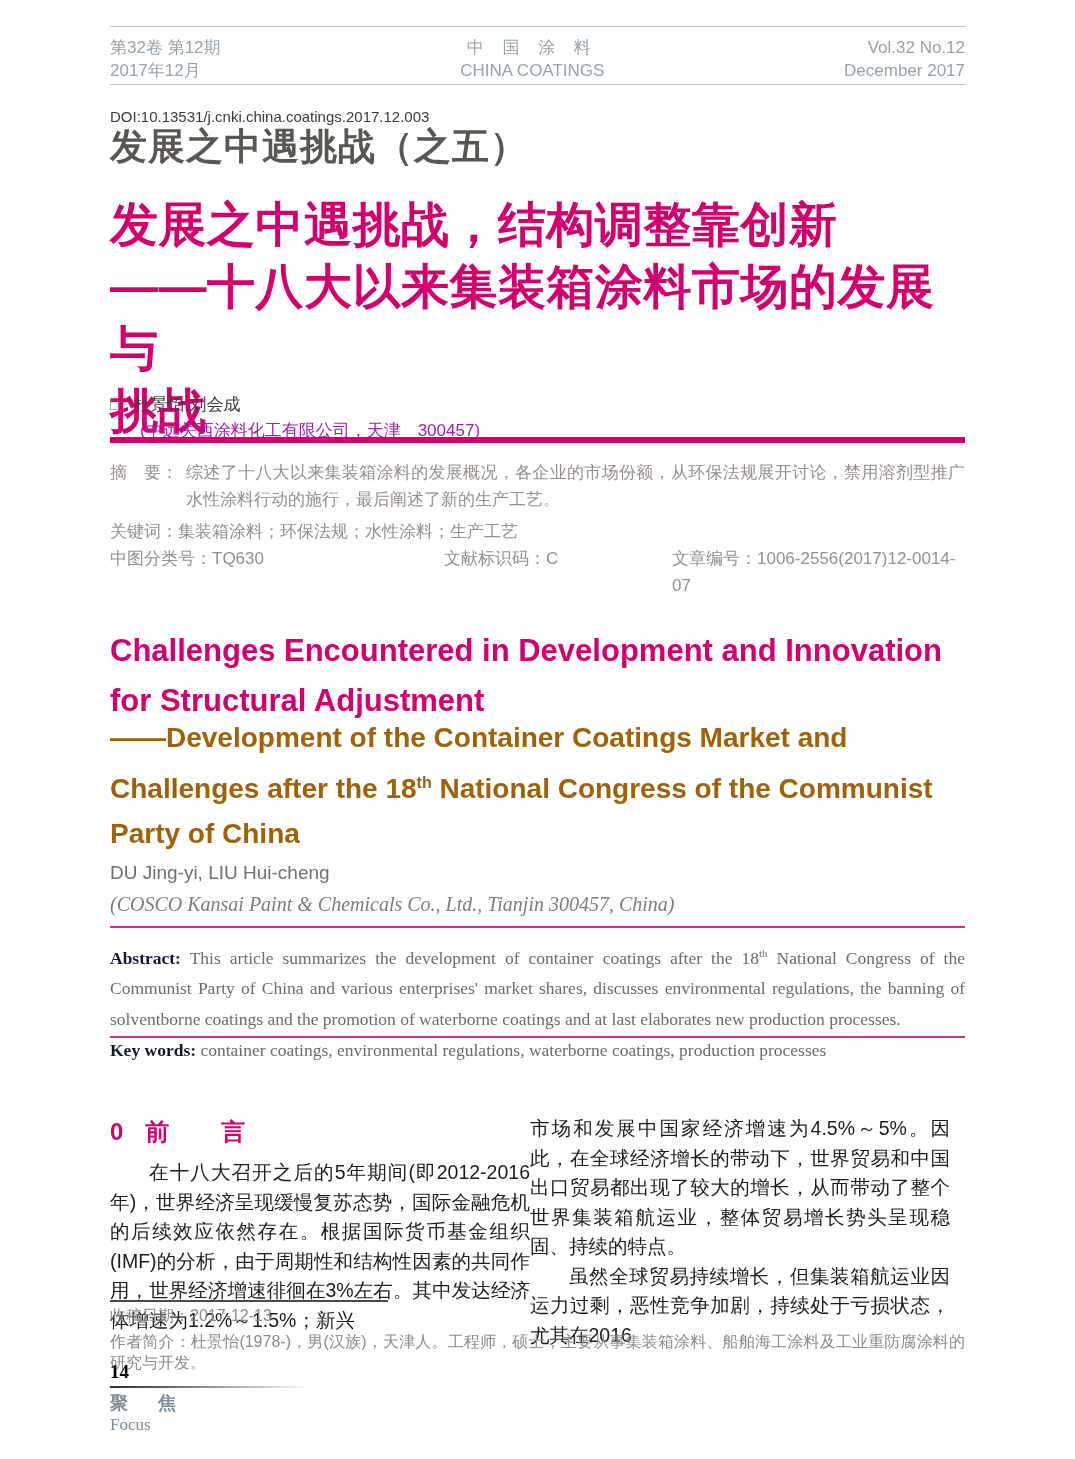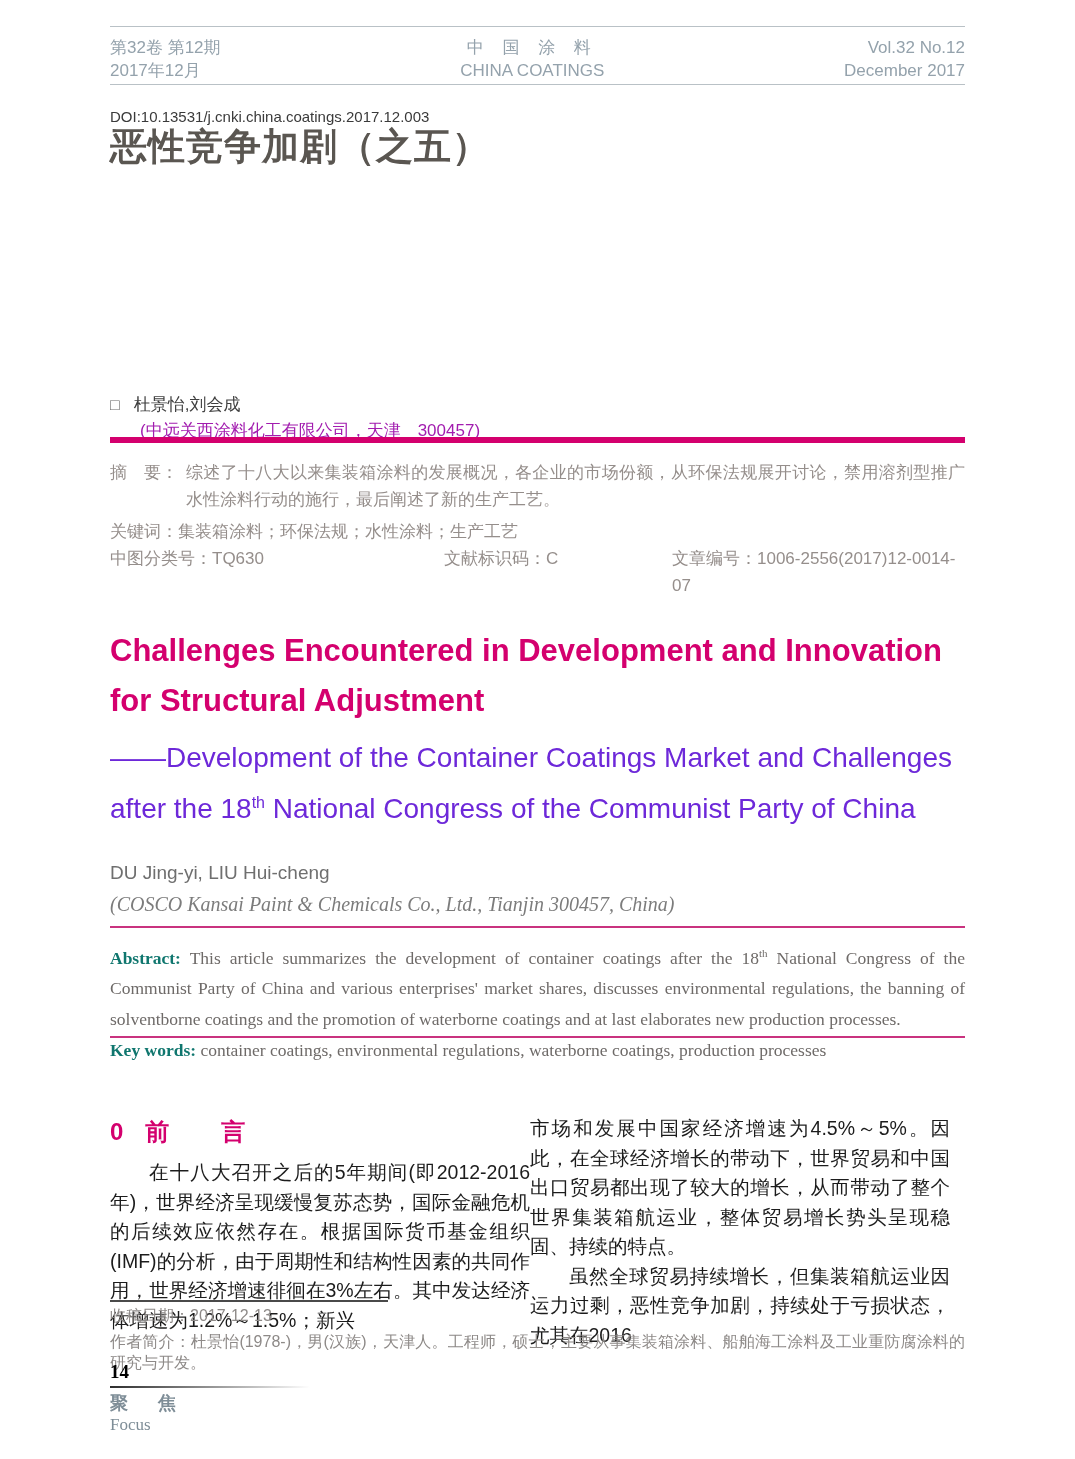--- a/index.html
+++ b/index.html
@@ -39,28 +39,28 @@
   .abs-label{flex:0 0 76px;white-space:nowrap;}
   .abs-text{flex:1;text-align:justify;}
   .kw-row{margin-top:5px;}
   .meta-row{position:relative;height:24px;}
   .meta-clc{position:absolute;left:0;}
   .meta-code{position:absolute;left:334px;}
   .meta-id{position:absolute;left:562px;}
 
   
   .title-en-main{top:626px;color:#d4006e;font-size:31px;font-weight:800;line-height:50px;letter-spacing:0px;}
-  .title-en-sub{top:735px;color:#6d28d9;font-size:28px;font-weight:400;line-height:45px;}
+  .title-en-sub{top:715px;color:#a16207;font-size:28px;font-weight:700;line-height:45px;}
   .title-en-sub sup{font-size:16px;}
   .authors-en{top:862px;color:#6f6f6f;font-size:19px;}
   .affil-en{top:893px;color:#7c7c7c;font-size:20px;font-style:italic;font-family:"Liberation Serif", serif;}
 
   
   .abstract-en{top:938px;color:#6e6a68;font-size:17.5px;line-height:30.5px;font-family:"Liberation Serif", serif;text-align:justify;}
-  .abstract-en b{color:#0f766e;}
+  .abstract-en b{color:#0f172a;}
   .abstract-en sup{font-size:11px;}
   .kw-en{margin-top:1px;text-align:left;}
 
   
   .body-cols{top:1114px;display:flex;justify-content:flex-start;}
   .col{width:420px;}
   .sec-heading{color:#d4006e;font-size:24px;font-weight:bold;margin:2px 0 10px 0;}
   .sec-num{margin-right:22px;}
   .sec-title{letter-spacing:14px;}
   .para{color:#1c1c1c;font-size:19.5px;line-height:29.5px;text-align:justify;}
@@ -96,22 +96,27 @@
     <div class="header-cell header-right">
       <div>Vol.32  No.12</div>
       <div>December  2017</div>
     </div>
   </div>
 
   <div class="abs content-x rule-hair" style="top:84px;"></div>
 
   <div class="abs content-x doi">DOI:10.13531/j.cnki.china.coatings.2017.12.003</div>
 
-  <div class="abs content-x banner">恶性竞争加剧（之五）</div>
+  <div class="abs content-x banner">发展之中遇挑战（之五）</div>
 
+  <div class="abs content-x title-cn">
+    <div>发展之中遇挑战，结构调整靠创新</div>
+    <div>——十八大以来集装箱涂料市场的发展与</div>
+    <div>挑战</div>
+  </div>
 
   <div class="abs content-x authors-cn">
     <span class="author-marker">□</span><span>杜景怡,刘会成</span>
   </div>
   <div class="abs affil-cn">(中远关西涂料化工有限公司，天津　300457)</div>
 
   <div class="abs content-x rule-thick" style="top:437px;"></div>
 
   <div class="abs content-x abstract-cn">
     <div class="abs-row">

